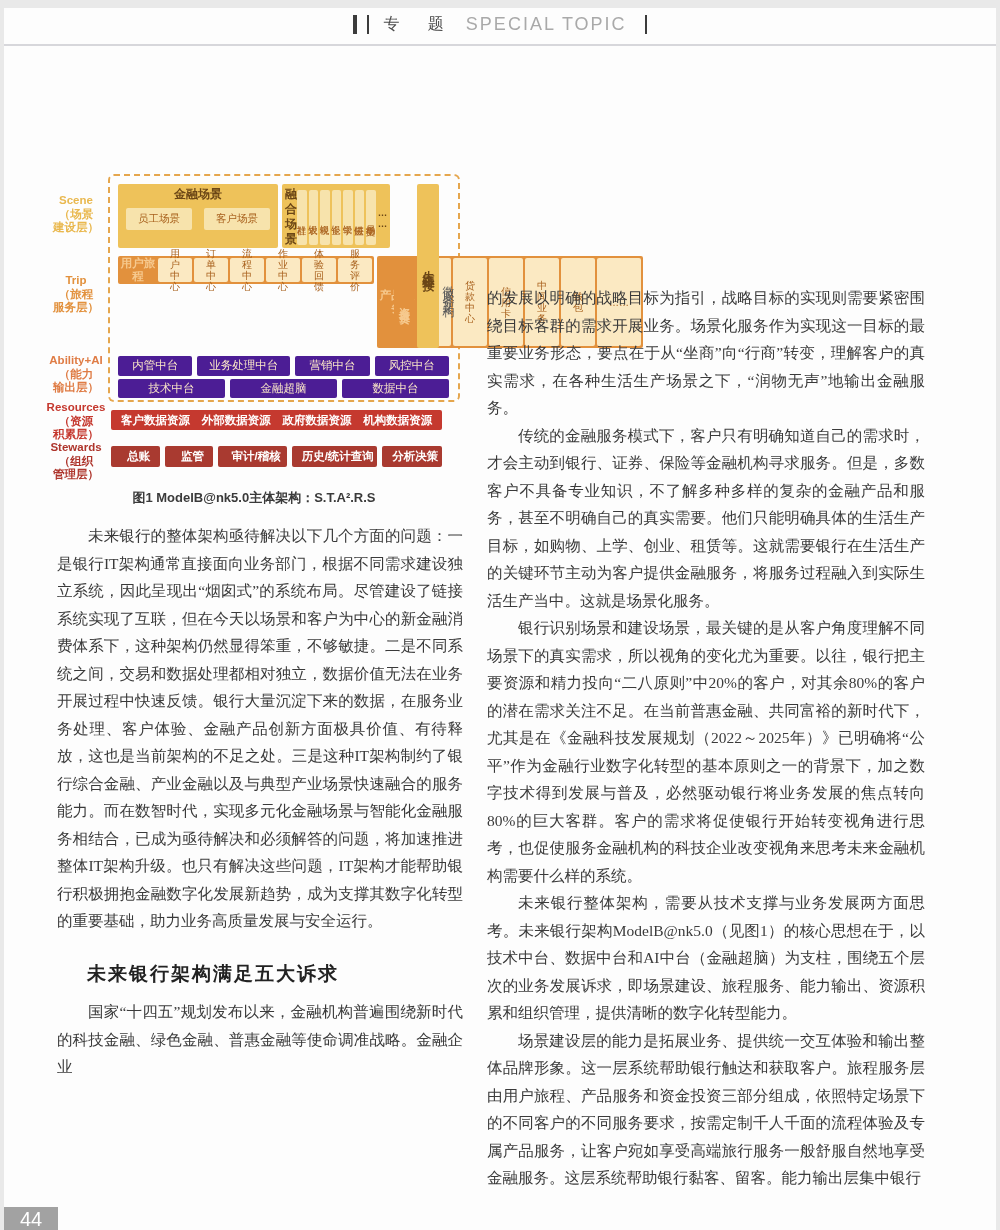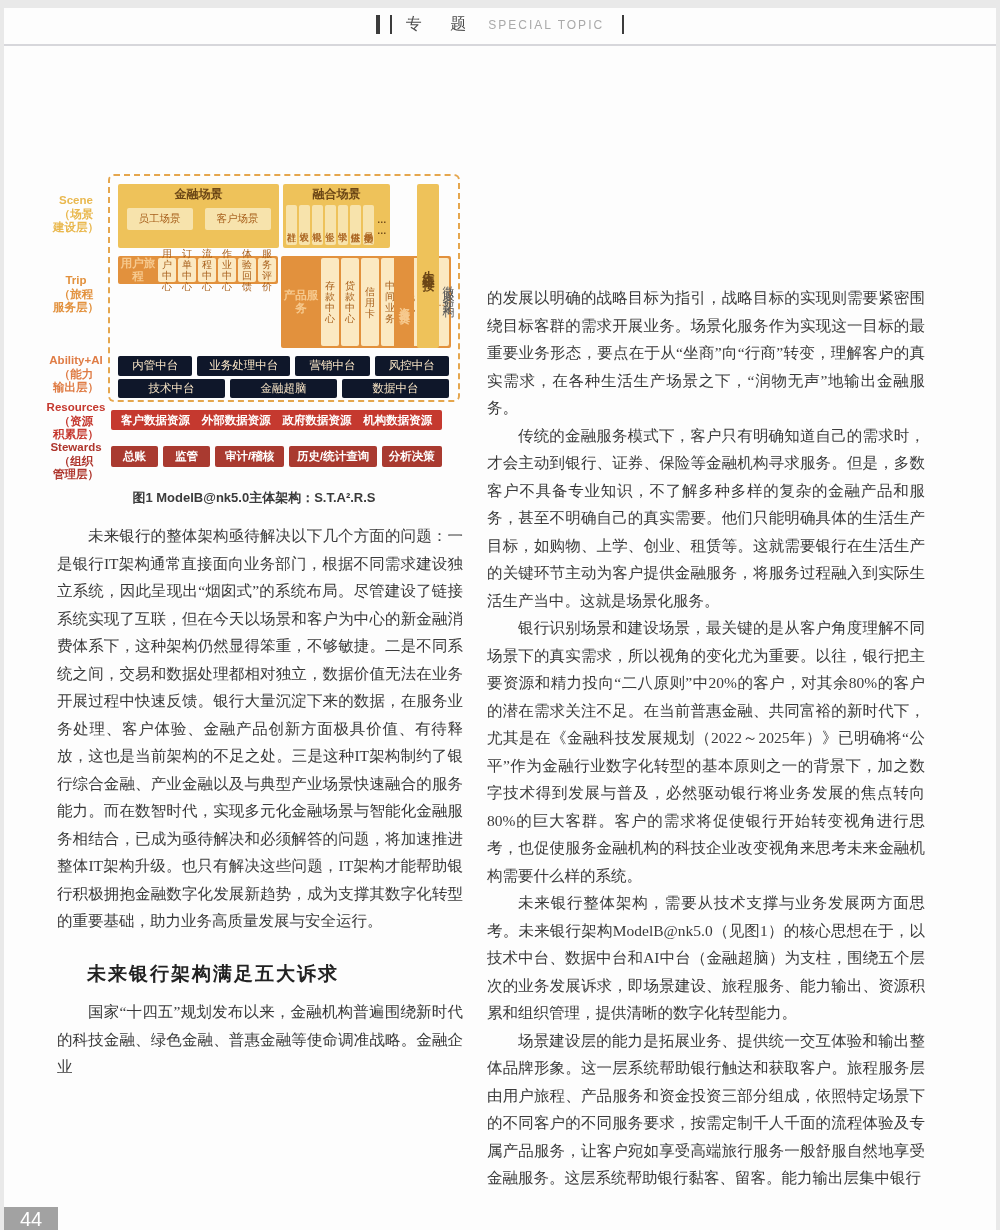--- a/index.html
+++ b/index.html
@@ -5,91 +5,91 @@
   html,body{margin:0;padding:0;background:#e9e9e9;}
   .page{position:relative;width:992px;height:1230px;background:#fdfdfd;overflow:hidden;
         font-family:"Liberation Serif","DejaVu Serif",serif;color:#3a3a3a;margin:8px auto;}
 
   
   .hdr{position:absolute;top:6px;left:0;width:100%;display:flex;justify-content:center;
        align-items:center;gap:10px;font-family:"Liberation Sans","DejaVu Sans",sans-serif;}
   .hbar-thick{width:4px;height:19px;background:#3c3c3c;}
   .hbar-thin{width:2px;height:19px;background:#3c3c3c;}
   .hdr-cn{font-size:16px;color:#4a4a4a;letter-spacing:12px;margin-left:4px;}
-  .hdr-en{font-size:12px;color:#a9a9a9;letter-spacing:2px;margin-right:8px;}
+  .hdr-en{font-size:18px;color:#a9a9a9;letter-spacing:2px;margin-right:8px;}
   .top-rule{position:absolute;top:36px;left:0;width:100%;height:2px;background:#d7d7db;}
 
   
   .fig{position:absolute;left:40px;top:166px;width:420px;height:300px;
        font-family:"Liberation Sans","DejaVu Sans",sans-serif;}
   .side-label{position:absolute;left:0;width:64px;text-align:center;font-size:11.5px;
               line-height:13.5px;font-weight:bold;white-space:pre-line;}
   .sl-scene{top:20px;color:#e9b84f;}
   .sl-trip{top:100px;color:#e2913d;}
   .sl-ability{top:180px;color:#df7c45;}
   .sl-resources{top:227px;color:#c5382e;}
   .sl-stewards{top:267px;color:#ae352c;}
 
   .dashed-box{position:absolute;left:64px;top:0;width:352px;height:228px;
               border:2px dashed #e5a64d;border-radius:6px;box-sizing:border-box;}
 
   .scene-row{position:absolute;left:8px;top:8px;width:272px;height:64px;display:flex;gap:4px;}
   .blk-gold{background:#eec25a;border-radius:2px;}
   .fin-scene{flex:1.52;display:flex;flex-direction:column;align-items:center;padding:3px 4px;box-sizing:border-box;}
-  .fus-scene{flex:1;display:flex;flex-direction:column;padding:3px 3px;box-sizing:border-box;}
+  .fus-scene{flex:1;display:flex;flex-direction:row;padding:3px 3px;box-sizing:border-box;}
   .scene-title{font-size:12px;font-weight:bold;color:#6b4616;line-height:15px;text-align:center;}
   .fin-cells{display:flex;gap:12px;margin-top:6px;width:100%;justify-content:center;}
   .cell-cream{background:#f7e3ac;color:#a8601c;font-size:10.5px;border-radius:2px;
               display:flex;align-items:center;justify-content:center;}
   .fin-cells .cell-cream{width:66px;height:22px;}
   .fus-cells{display:flex;gap:2px;margin-top:3px;flex:1;}
   .vcell{flex:1;background:#f7e3ac;border-radius:2px;color:#a8601c;font-size:9.5px;
          display:flex;align-items:center;justify-content:center;
          writing-mode:vertical-rl;text-orientation:upright;line-height:1;}
   .vcell.dots{background:transparent;color:#6b4616;font-weight:bold;}
 
   .trip-area{position:absolute;left:8px;top:80px;width:272px;height:92px;display:flex;
              flex-direction:row;gap:3px;}
   .trip-row{background:#e2913d;border-radius:2px;display:flex;padding:2px;box-sizing:border-box;gap:2px;}
   .trip-label{width:36px;display:flex;align-items:center;justify-content:center;text-align:center;
               color:#f6c98e;font-weight:bold;font-size:11.5px;line-height:13px;}
   .trip-cells{flex:1;display:flex;gap:2px;}
   .trip-cell{flex:1;background:#fbe9c2;border-radius:2px;color:#a8601c;font-size:10px;
              line-height:11px;display:flex;align-items:center;justify-content:center;
-             text-align:right;padding:1px 4px;box-sizing:border-box;}
+             text-align:right;padding:1px 12px;box-sizing:border-box;}
   .trip-row.r1{height:28px;}
   .trip-row.r23{flex:1;}
   .prod-grid{flex:1;display:flex;flex-direction:column;gap:2px;}
   .prod-grid .trip-cells{flex:1;}
 
   .funds-col{position:absolute;left:284px;top:80px;width:20px;height:92px;background:#e2913d;
              border-radius:2px;color:#f6c98e;font-weight:bold;font-size:11px;
              writing-mode:vertical-rl;text-orientation:upright;display:flex;align-items:center;
              justify-content:center;letter-spacing:2px;}
   .eco-col{position:absolute;left:307px;top:8px;width:22px;height:164px;background:#eec25a;
            border-radius:2px;color:#6b4616;font-weight:bold;font-size:12px;
            writing-mode:vertical-rl;text-orientation:upright;display:flex;align-items:center;
            justify-content:center;letter-spacing:3px;}
   .micro-col{position:absolute;right:2px;top:0;height:100%;width:16px;color:#595959;font-size:12px;
              writing-mode:vertical-rl;text-orientation:upright;display:flex;align-items:center;
              justify-content:center;letter-spacing:5px;}
 
   .ability-area{position:absolute;left:8px;top:180px;width:331px;height:42px;display:flex;
                 flex-direction:column;gap:3px;}
   .ab-row{flex:1;display:flex;gap:5px;}
-  .ab-blk{flex:1;background:#0f172a;border-radius:2px;color:#fce8c8;font-size:11.5px;
+  .ab-blk{flex:1;background:#4c1d95;border-radius:2px;color:#fce8c8;font-size:11.5px;
           display:flex;align-items:center;justify-content:center;}
   .ab-blk.wide{flex:1.25;}
 
   .res-bar{position:absolute;left:67px;top:236px;width:331px;height:20px;background:#c5392f;
            border-radius:2px;display:flex;align-items:center;justify-content:space-around;
            color:#fff;font-size:11.5px;font-weight:bold;padding:0 4px;box-sizing:border-box;}
   .stw-row{position:absolute;left:67px;top:272px;width:331px;height:21px;display:flex;gap:5px;}
   .stw-blk{background:#a93a30;border-radius:2px;color:#fff;font-size:11.5px;font-weight:bold;
-           display:flex;align-items:center;justify-content:center;}
+           display:flex;align-items:center;justify-content:center;padding-left:7px;}
 
   .fig-caption{position:absolute;left:40px;top:481px;width:420px;text-align:center;
                font-size:13px;font-weight:bold;color:#3a3a3a;
                font-family:"Liberation Sans","DejaVu Sans",sans-serif;}
 
   
   .col{position:absolute;font-size:15.5px;line-height:27.5px;text-align:justify;}
   .col-left{left:53px;top:514px;width:406px;}
   .col-right{left:483px;top:276px;width:438px;}
   .col p{margin:0;}

